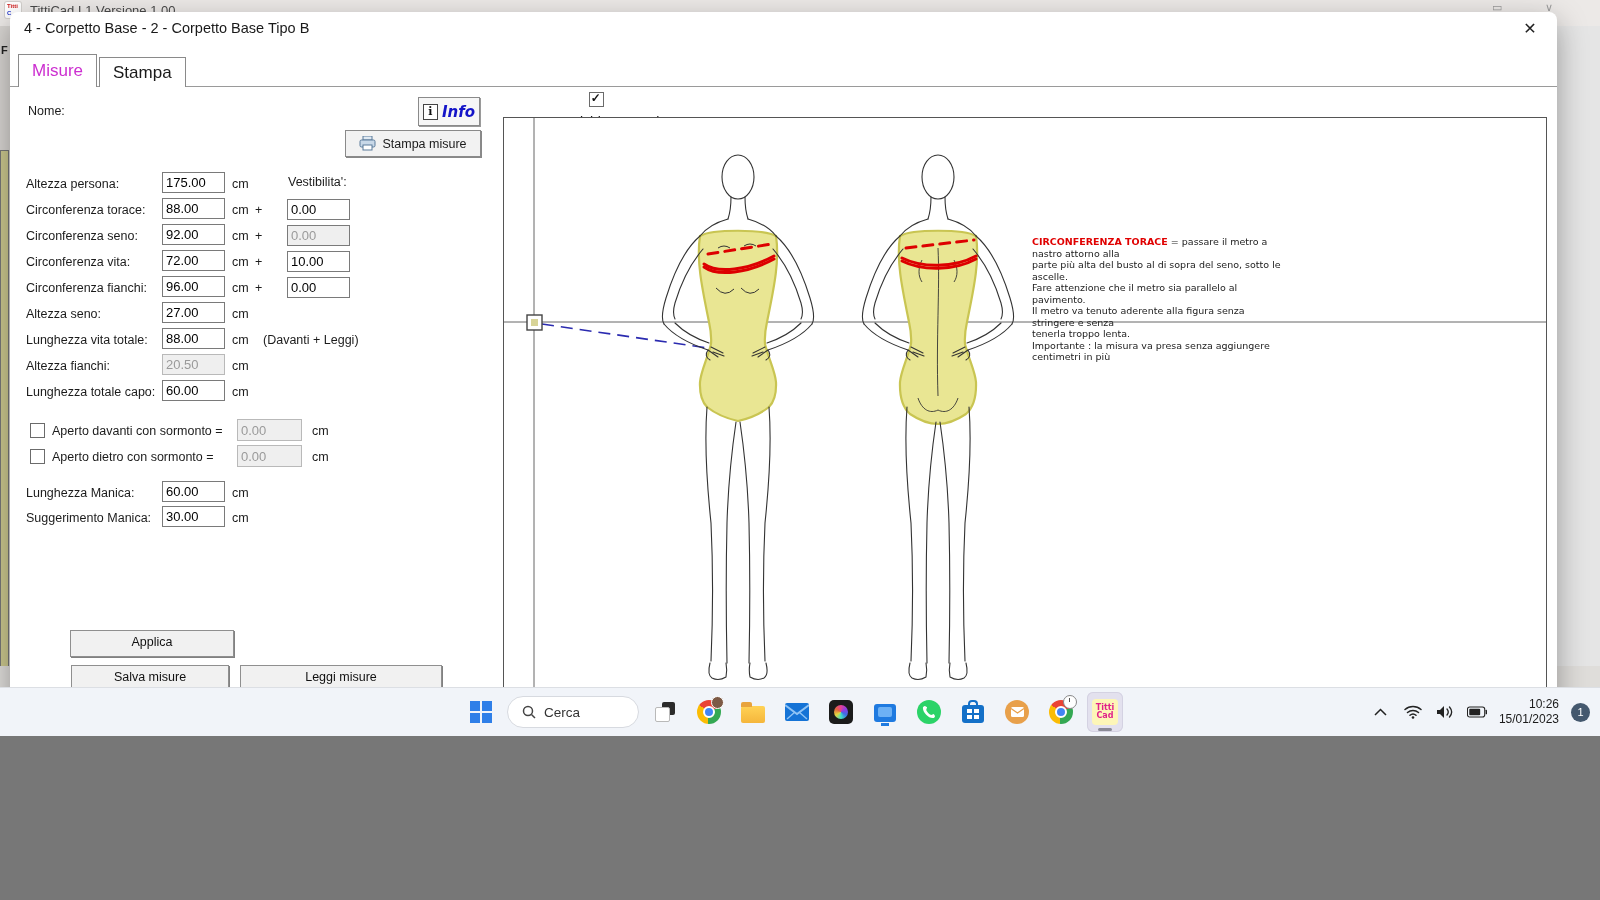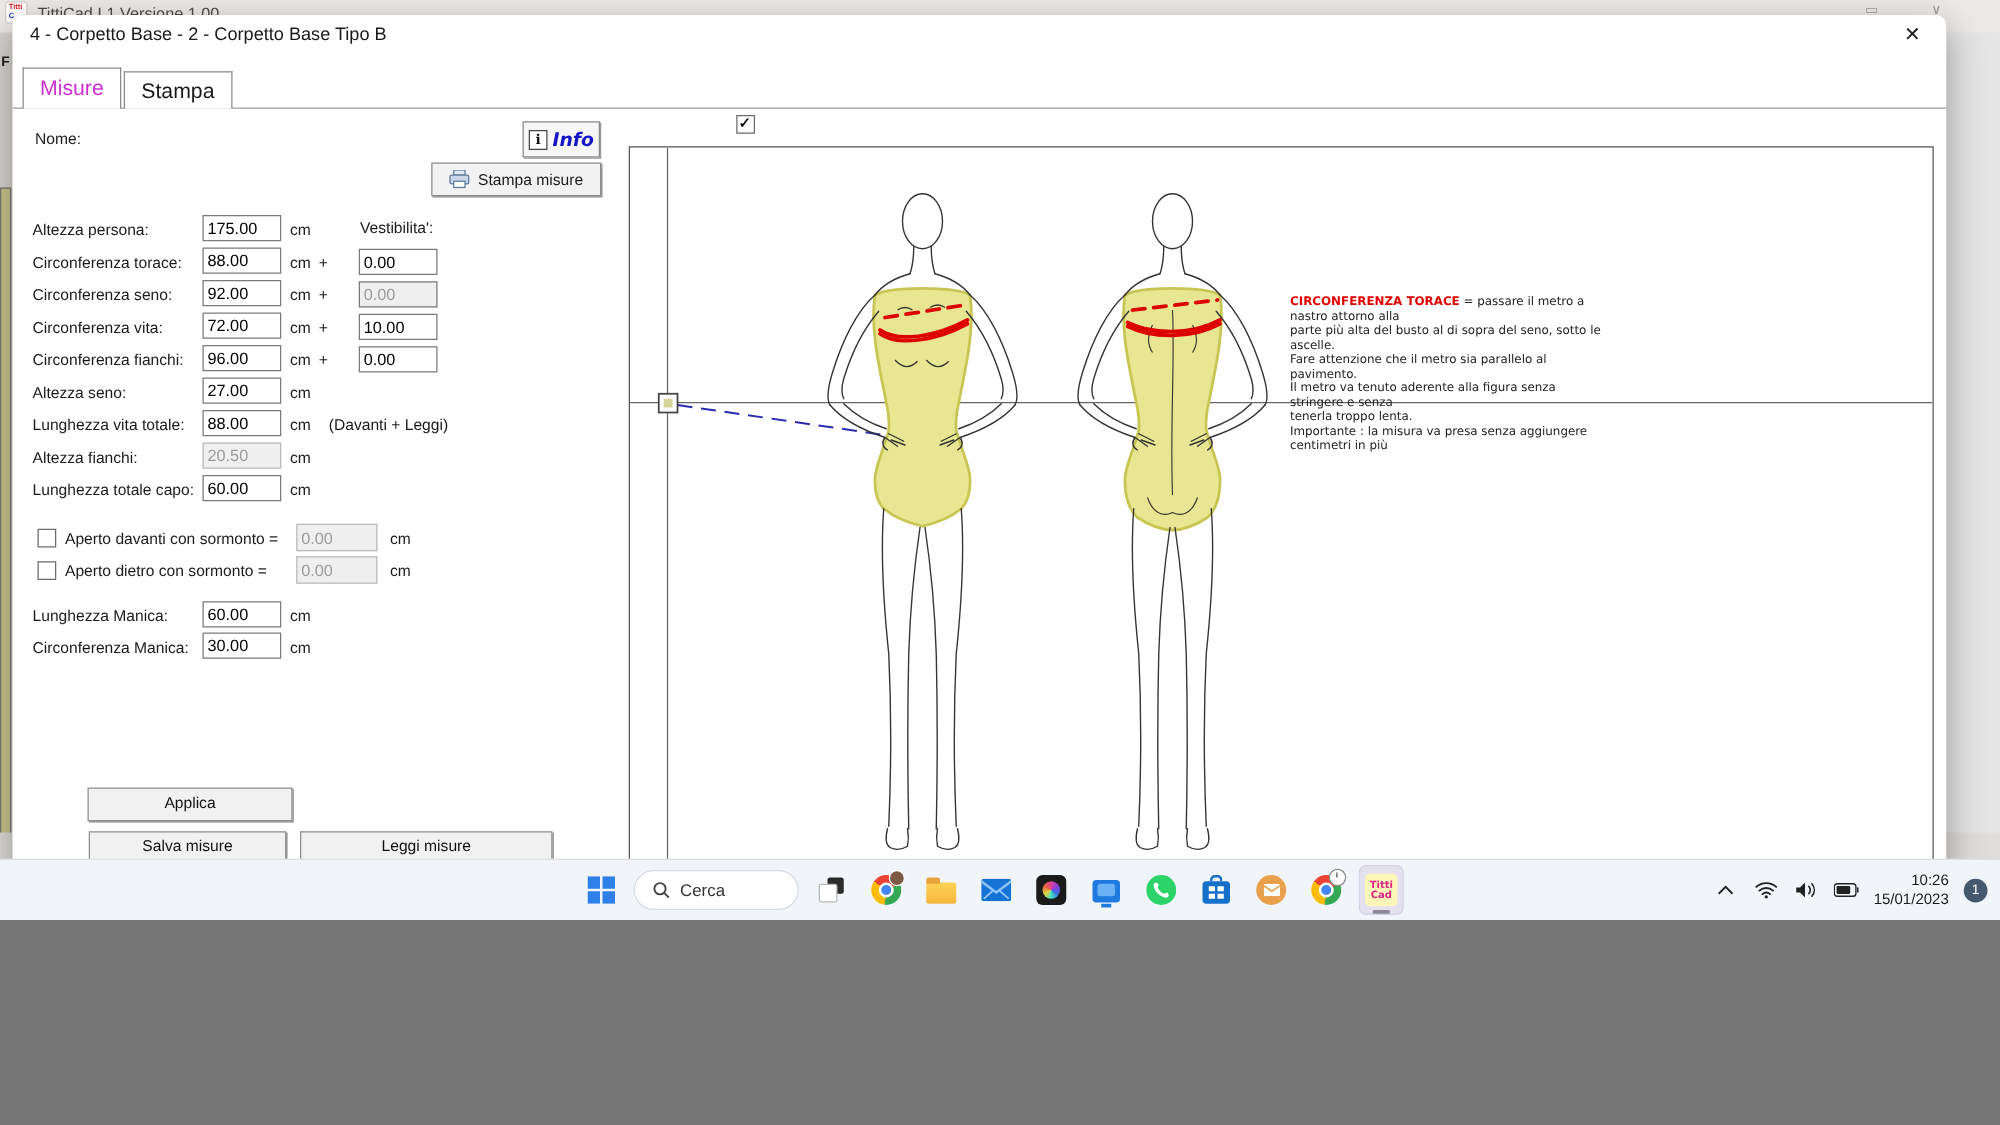--- a/index.html
+++ b/index.html
@@ -255,21 +255,21 @@
           <span class="ounit">cm</span>
         </div>
       </div>
     <div id="sleeve-rows">
         <div class="mrow">
           <span class="mlabel">Lunghezza Manica:</span>
           <input class="mvalue" value="60.00" style="">
           <span class="munit">cm</span>
         </div>
         <div class="mrow">
-          <span class="mlabel">Circonferenza Manica:</span>
+          <span class="mlabel">Suggerimento Manica:</span>
           <input class="mvalue" value="30.00" style="">
           <span class="munit">cm</span>
         </div>
       </div>
 
     <div class="push btn-applica">Applica</div>
     <div class="push btn-salva">Salva misure</div>
     <div class="push btn-leggi">Leggi misure</div>
 
     <div class="mostra-row">

